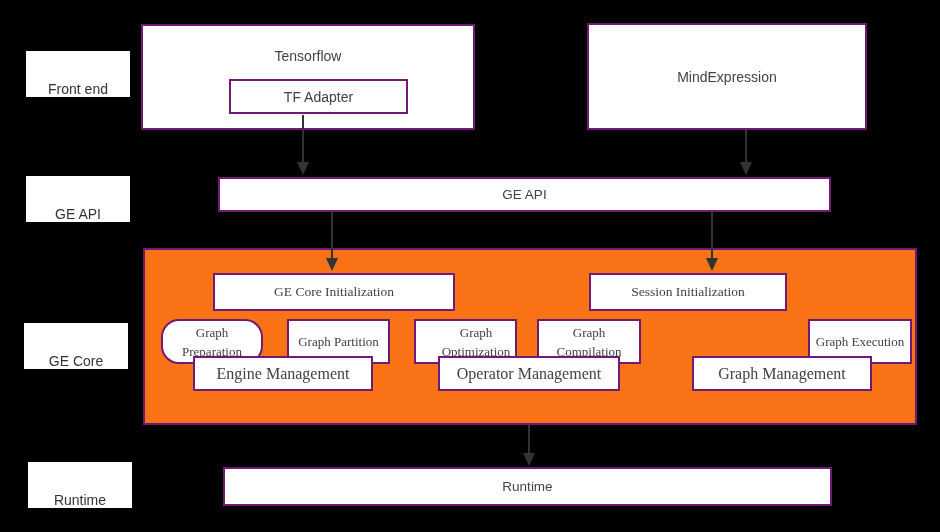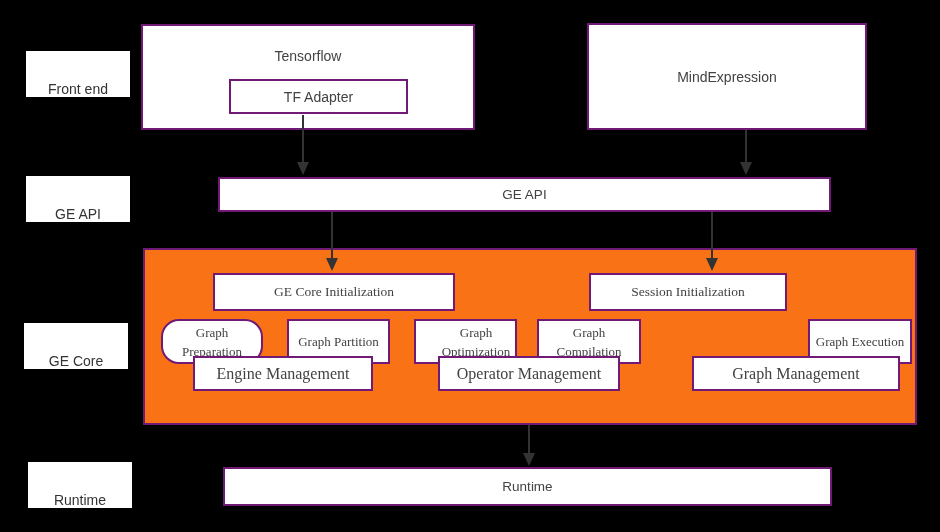--- a/index.html
+++ b/index.html
@@ -80,21 +80,21 @@
   #stg-prep { left: 16px;  width: 102px; border-radius: 18px; }
   #stg-part { left: 142px; width: 103px; }
   #stg-opt  { left: 269px; width: 103px; padding-left: 24px; }
   #stg-comp { left: 392px; width: 104px; }
   #stg-load { left: 520px; width: 102px; }
   #stg-exec { left: 644px; width: 104px; margin-left: 19px; }
 
   .mgr-box { top: 106px; height: 35px; font-size: 16px; }
   #mgr-engine   { left: 48px;  width: 180px; }
   #mgr-operator { left: 293px; width: 182px; }
-  #mgr-graph    { left: 547px; width: 208px; }
+  #mgr-graph    { left: 547px; width: 180px; }
 
   .runtime-bar { left: 223px; top: 467px; width: 609px; height: 39px; font-size: 13.5px; }
 
   
   .arrow {
     position: absolute;
     width: 2px;
     background: #333333;
   }
   .arrow::after {

